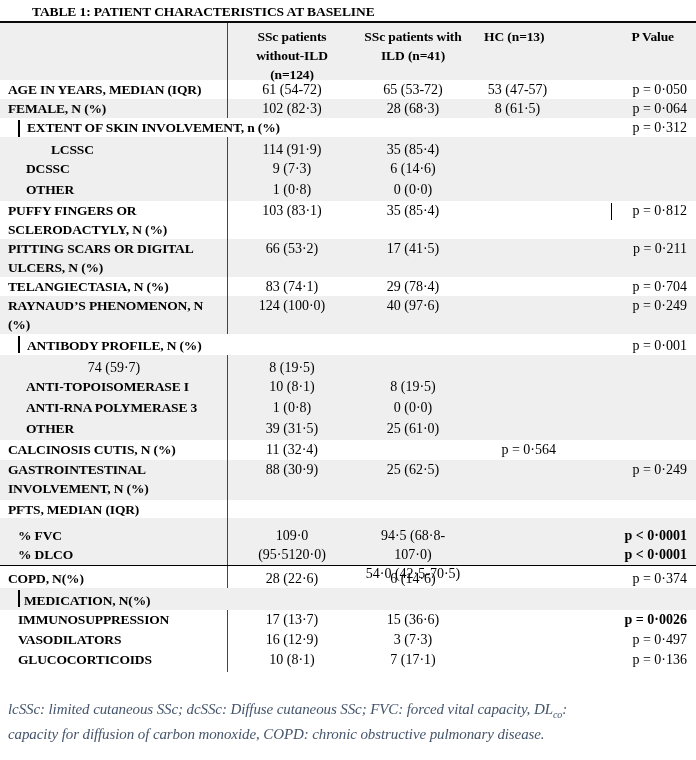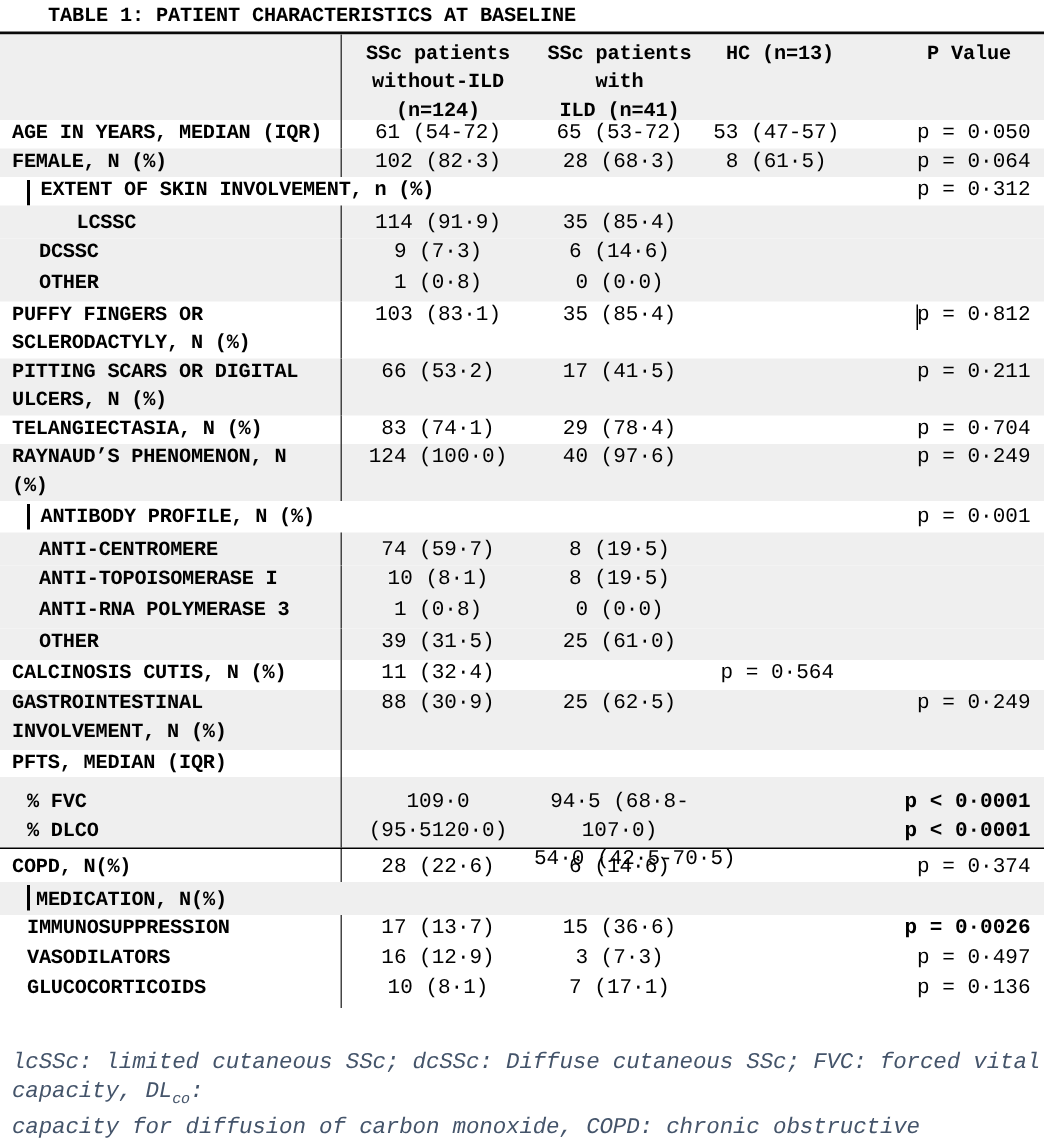--- a/index.html
+++ b/index.html
@@ -1,18 +1,18 @@
 <!DOCTYPE html>
 <html style="--row_shade: #efefef; --divider: #454545; --rule: #000000; --footnote_text: #44546a;"><head>
 <meta charset="utf-8">
 <style>
   html,body{margin:0;padding:0;background:#fff;}
   .page{
     position:relative;width:696px;height:760px;background:#ffffff;
-    font-family:Liberation Mono, monospace;color:#000;overflow:hidden;
+    font-family:Liberation Serif, serif;color:#000;overflow:hidden;
   }
   .title{
     padding:4px 0 0 32px;height:17px;
     font-weight:700;font-size:13.5px;letter-spacing:-0.1px;white-space:nowrap;
   }
   .table{border-top:2.5px solid #0a0a0a;}
   .row{
     position:relative;display:grid;
     grid-template-columns:228px 128px 114px 95px 131px;
     box-sizing:border-box;
@@ -226,23 +226,20 @@
         <div class="row" style="height: 21px; padding-top: 2px;">
           <div class="c label" style="padding-left: 27px; grid-column: 1 / span 4;">
             <div>ANTIBODY PROFILE, N (%)</div>
           </div>
           <div class="c pv">
             <div>p = 0·001</div>
           </div>
           <div class="lbar"></div>
         </div>
         <div class="row grey" style="height: 22px; padding-top: 3px;">
-          <div class="c label" style="padding-left: 26px;">
-            <div>ANTI-CENTROMERE</div>
-          </div>
           <div class="c val">
             <div>74 (59·7)</div>
           </div>
           <div class="c val">
             <div>8 (19·5)</div>
           </div>
           <div class="c val"></div>
           <div class="c pv"></div>
           <div class="divider"></div>
         </div>

